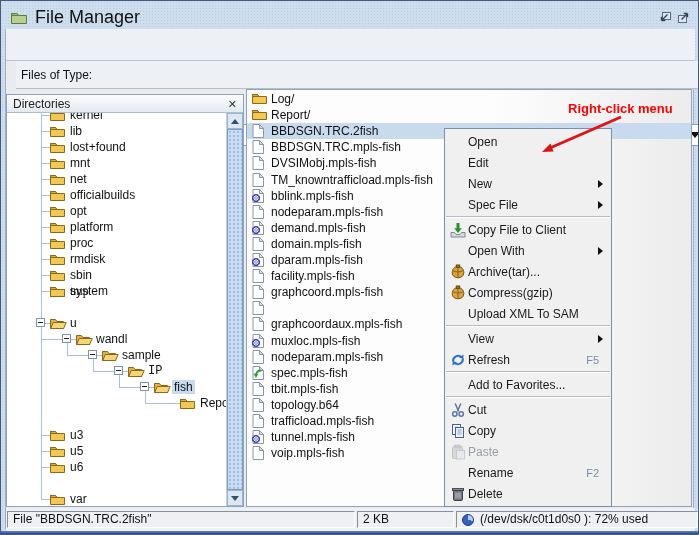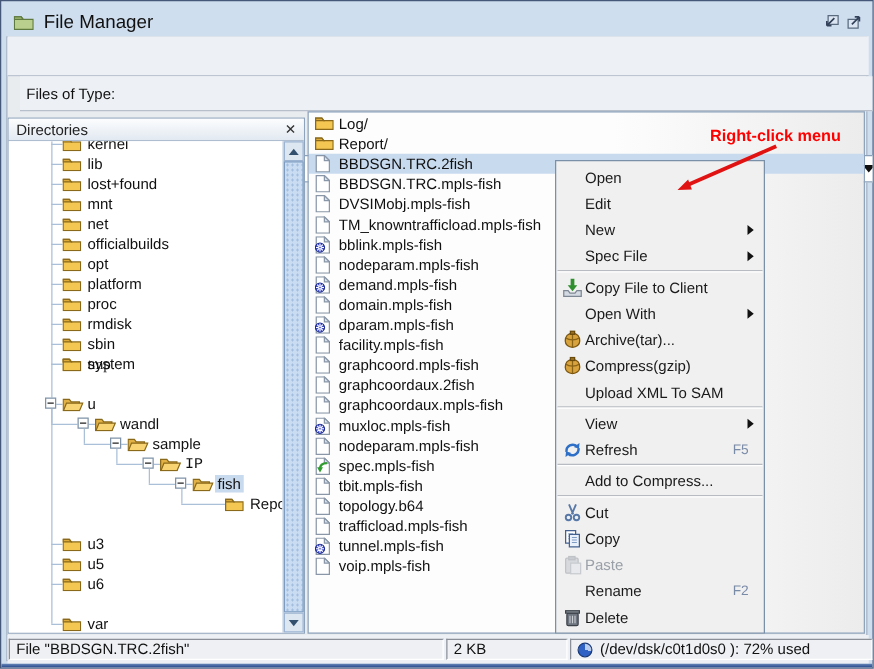--- a/index.html
+++ b/index.html
@@ -5,21 +5,21 @@
   html,body{margin:0;padding:0;background:#9aa4b0;}
   body{font-family:"Liberation Sans",sans-serif;}
   .window{position:relative;width:699px;height:535px;background:#cfdeef;
     background-image:radial-gradient(#b7cbe3 22%,transparent 23%);background-size:3px 3px;
     border:1px solid #46587a;box-sizing:border-box;overflow:hidden;}
   .window::after{content:'';position:absolute;left:0;right:0;bottom:0;height:3px;
     background:linear-gradient(#6787b8,#24478a);}
   
   .titlebar{position:absolute;left:4px;top:4px;right:4px;height:24px;display:flex;align-items:center;}
   .tb-icon{display:inline-flex;margin-left:6px;}
-  .tb-title{margin-left:8px;font-size:15px;color:#111;}
+  .tb-title{margin-left:8px;font-size:18px;color:#111;}
   .tb-btns{margin-left:auto;display:flex;gap:3px;margin-right:2px;}
   .tb-btn{display:inline-flex;width:16px;height:15px;align-items:center;justify-content:center;cursor:default;}
   
   .content-bg{position:absolute;left:4px;top:28px;right:4px;bottom:5px;background:#e9ecef;border:1px solid #9eafc4;box-sizing:border-box;}
   
   .toolbar{position:absolute;left:5px;top:28px;width:689px;height:32px;background:#edf0f4;border-bottom:1px solid #bcc5d1;box-sizing:border-box;}
   .tbtn{position:absolute;top:35px;display:inline-flex;cursor:default;}
   .combo{position:absolute;display:flex;background:#fff;border:1px solid #8aa0b8;box-sizing:border-box;}
   .addr-combo{left:128px;top:33px;width:438px;height:23px;}
   .addr-input{flex:1;border:none;outline:none;font-family:"Liberation Sans",sans-serif;font-size:12px;padding:0 4px;background:#fff;color:#111;}
@@ -587,21 +587,20 @@
         </div>
         <div class="flabel">graphcoord.mpls-fish</div>
       </div>
       <div class="frow" style="top: 210.3px;">
         <div class="ficon">
           <svg width="12" height="14" viewBox="0 0 12 14">
             <path d="M1 0.5 h6.5 l4 4 V13.5 H1 Z" fill="#fff" stroke="#8a97a8"></path>
             <path d="M7.5 0.5 l4 4 h-4 Z" fill="#d9e1ec" stroke="#8a97a8"></path>
           </svg>
         </div>
-        <div class="flabel">graphcoordaux.2fish</div>
       </div>
       <div class="frow" style="top: 226.4px;">
         <div class="ficon">
           <svg width="12" height="14" viewBox="0 0 12 14">
             <path d="M1 0.5 h6.5 l4 4 V13.5 H1 Z" fill="#fff" stroke="#8a97a8"></path>
             <path d="M7.5 0.5 l4 4 h-4 Z" fill="#d9e1ec" stroke="#8a97a8"></path>
           </svg>
         </div>
         <div class="flabel">graphcoordaux.mpls-fish</div>
       </div>
@@ -769,21 +768,21 @@
             <path d="M12.8 6.5 A5 5 0 0 1 4.4 10.8" fill="none" stroke="#2e6fc8" stroke-width="2"></path>
             <path d="M2.4 13.6 L2.8 9 L7 10.4 Z" fill="#2e6fc8"></path>
           </svg>
         </div>
         <span class="lbl">Refresh</span>
         <span class="accel">F5</span>
       </div>
       <div class="msep"></div>
       <div class="mi">
         <div class="ic"></div>
-        <span class="lbl">Add to Compress...</span>
+        <span class="lbl">Add to Favorites...</span>
       </div>
       <div class="msep"></div>
       <div class="mi">
         <div class="ic">
           <svg width="16" height="16" viewBox="0 0 16 16">
             <path d="M5.2 1.5 L8.6 9.5 M10.8 1.5 L7.4 9.5" stroke="#5878a8" stroke-width="1.5"></path>
             <circle cx="4.8" cy="12" r="2.2" fill="none" stroke="#5878a8" stroke-width="1.5"></circle>
             <circle cx="11.2" cy="12" r="2.2" fill="none" stroke="#5878a8" stroke-width="1.5"></circle>
           </svg>
         </div>

